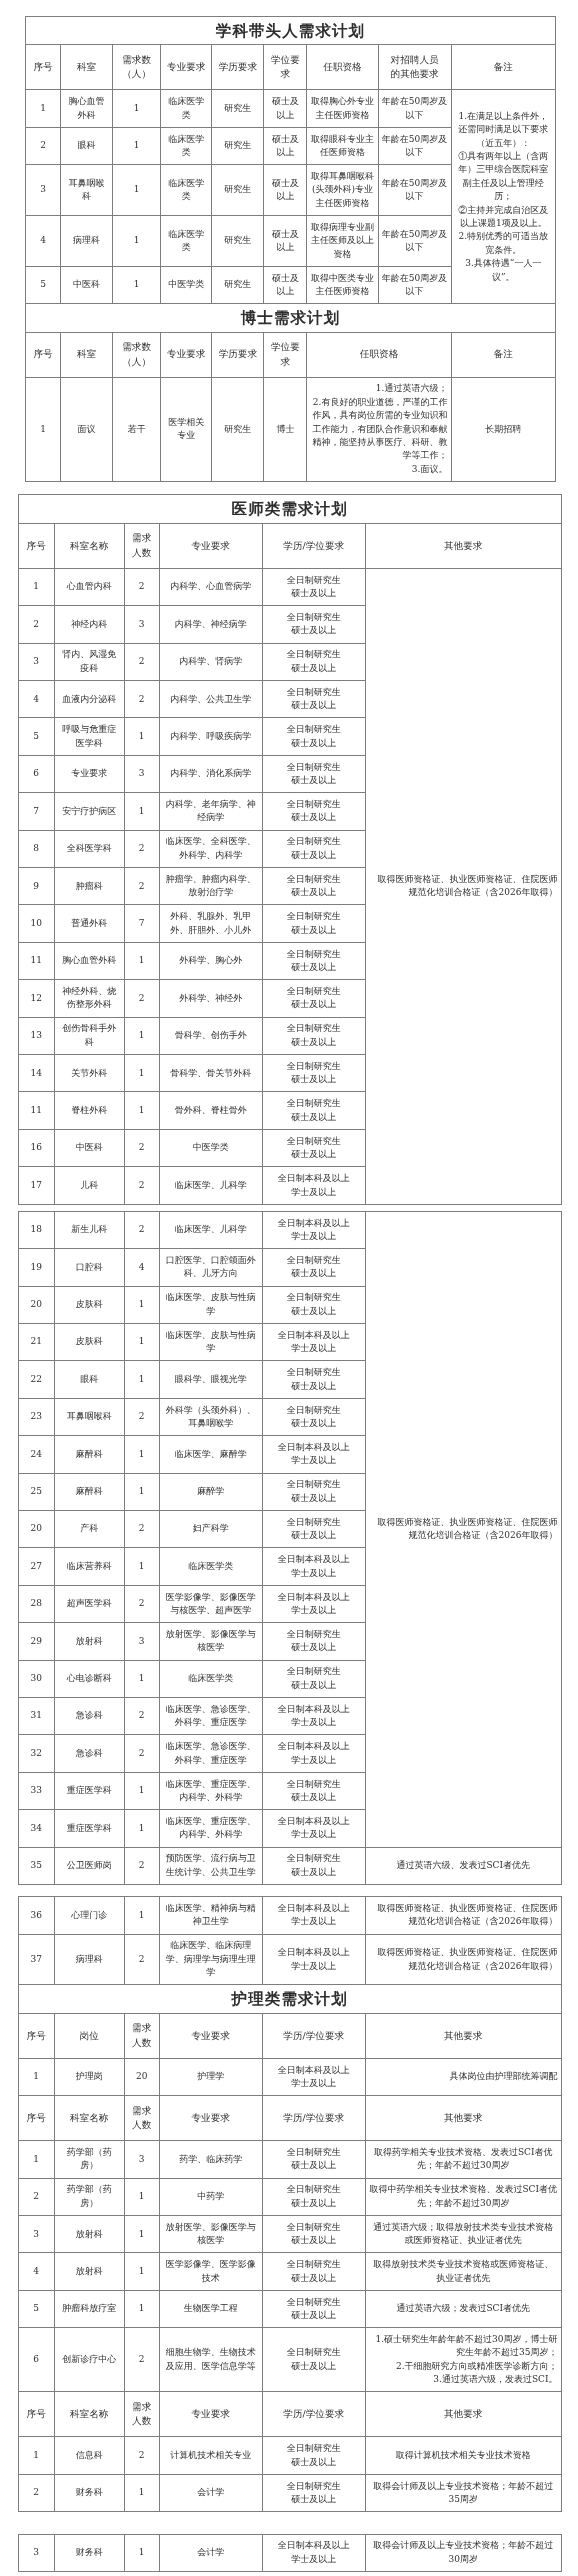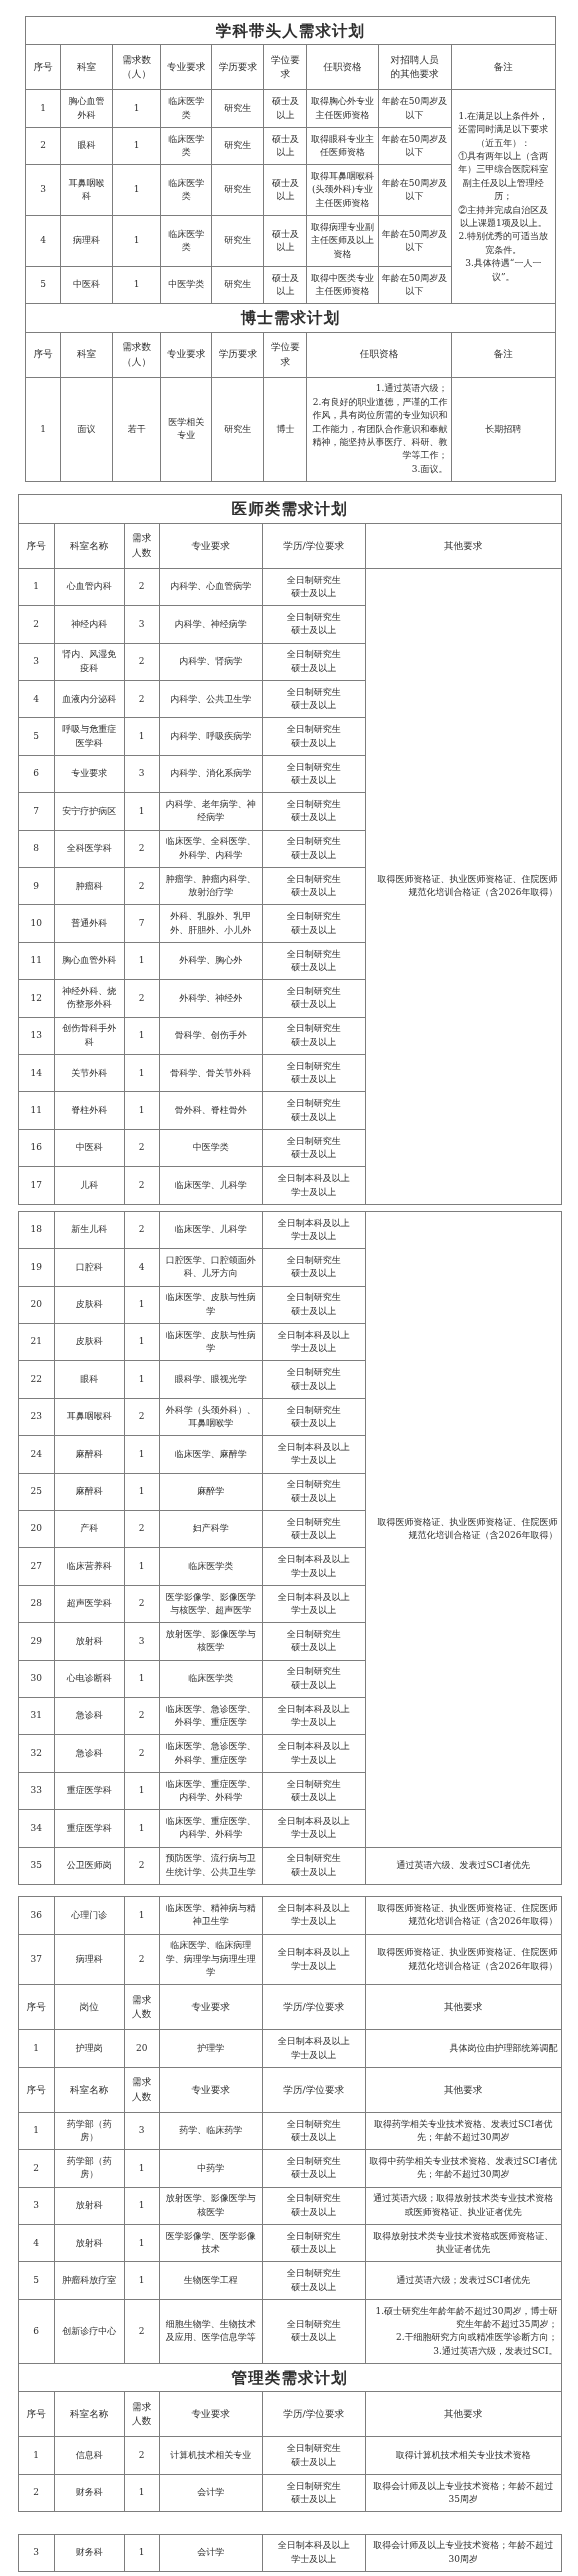--- a/index.html
+++ b/index.html
@@ -498,20 +498,23 @@
           <td>37</td>
           <td>病理科</td>
           <td>2</td>
           <td>临床医学、临床病理学、病理学与病理生理学</td>
           <td>全日制本科及以上
 学士及以上</td>
           <td class="left">取得医师资格证、执业医师资格证、住院医师规范化培训合格证（含2026年取得）</td>
         </tr>
       </tbody>
     <tbody>
+      <tr>
+        <td class="title" colspan="6">护理类需求计划</td>
+      </tr>
       <tr class="head">
           <th>序号</th>
           <th>岗位</th>
           <th>需求
 人数</th>
           <th>专业要求</th>
           <th>学历/学位要求</th>
           <th>其他要求</th>
         </tr>
     </tbody>
@@ -589,23 +592,20 @@
           <td>2</td>
           <td>细胞生物学、生物技术及应用、医学信息学等</td>
           <td>全日制研究生
 硕士及以上</td>
           <td class="left">1.硕士研究生年龄年龄不超过30周岁，博士研究生年龄不超过35周岁；
 2.干细胞研究方向或精准医学诊断方向；
 3.通过英语六级，发表过SCI。</td>
         </tr>
       </tbody>
     <tbody>
-      <tr>
-        <td class="title" colspan="6">管理类需求计划</td>
-      </tr>
       <tr class="head">
           <th>序号</th>
           <th>科室名称</th>
           <th>需求
 人数</th>
           <th>专业要求</th>
           <th>学历/学位要求</th>
           <th>其他要求</th>
         </tr>
     </tbody>

